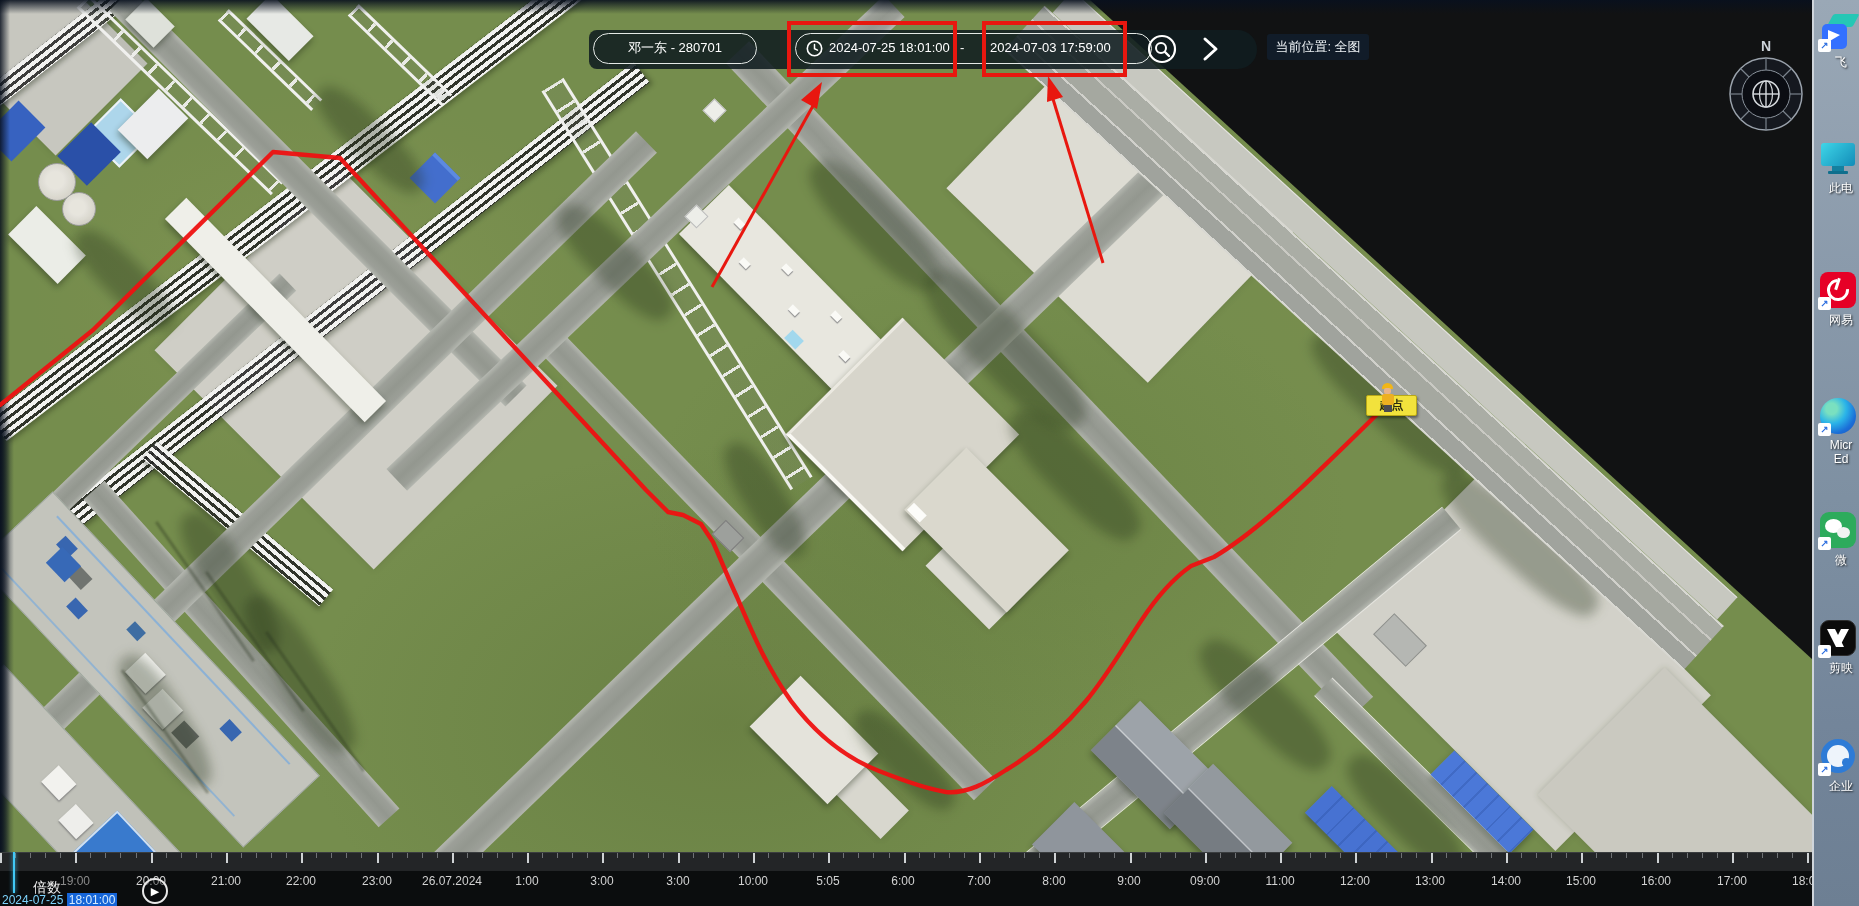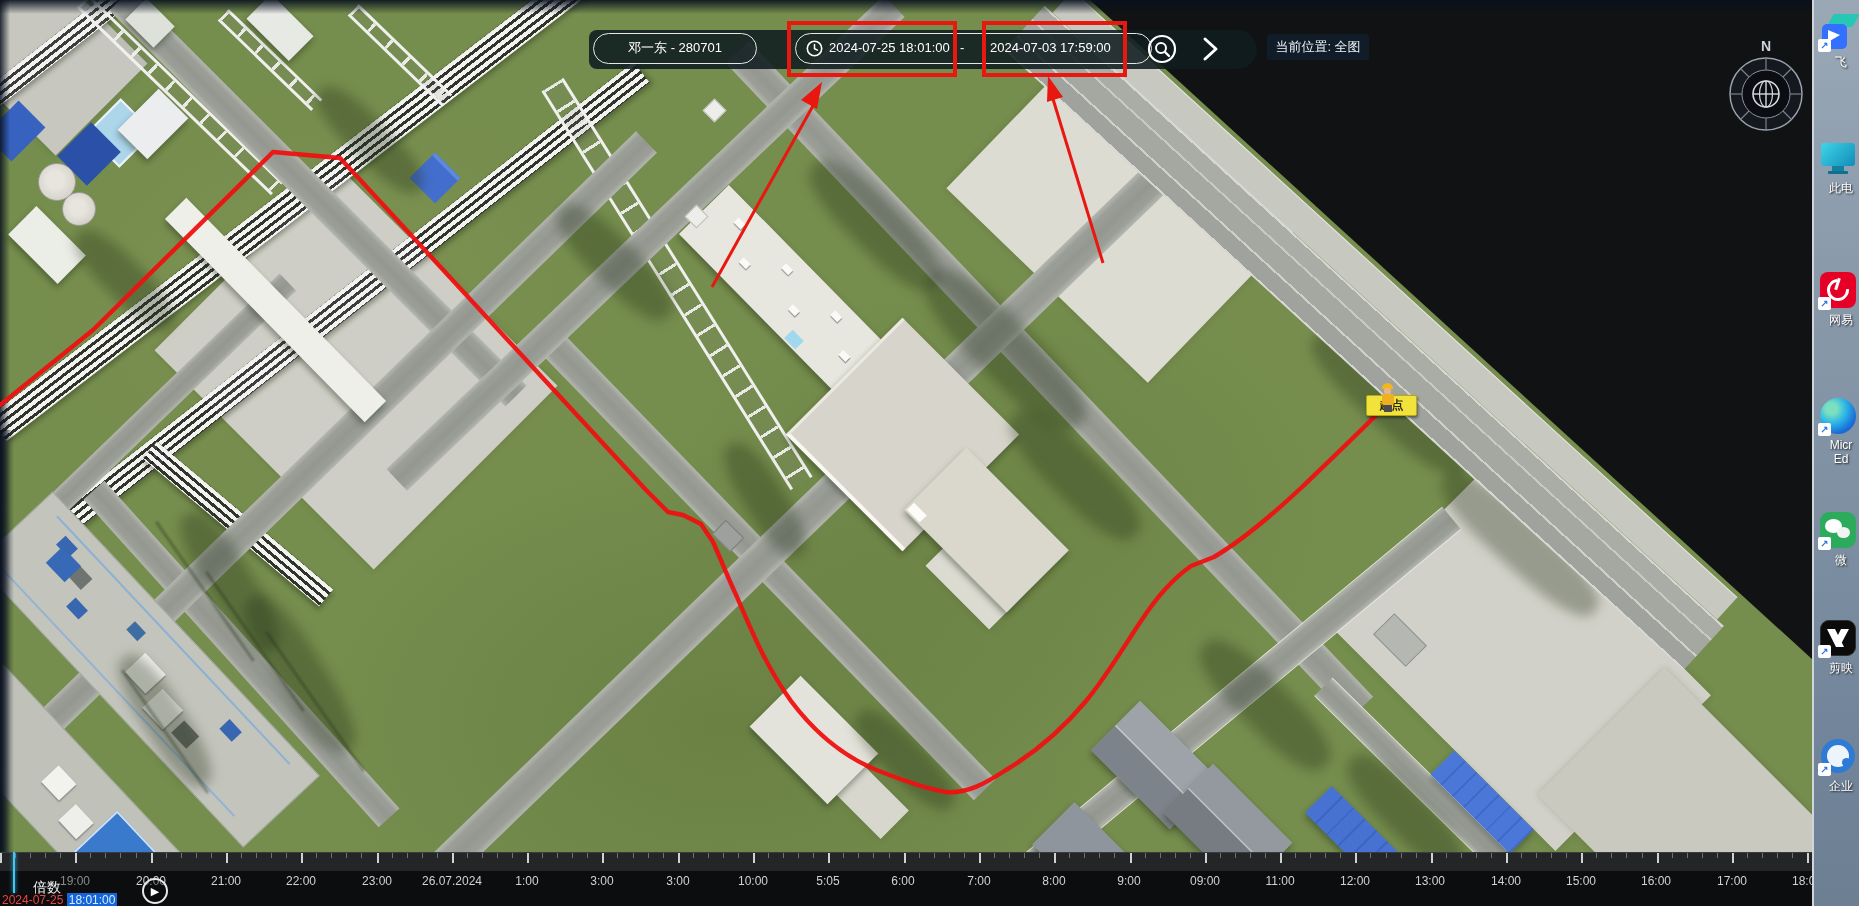--- a/index.html
+++ b/index.html
@@ -70,21 +70,21 @@
   .ruler { position:absolute; left:0; top:0; width:1813px; height:19px; background:#232527; border-top:1px solid #3a3d3f; }
   .tmaj { position:absolute; top:0; width:2px; height:10px; background:#cfd2d4; }
   .tmin { position:absolute; top:0; width:1px; height:5px; background:#6f7275; }
   .tlabel { position:absolute; top:22px; transform:translateX(-50%); color:#d2d2d2; font-size:12px; white-space:nowrap; }
   .tlabel.dim { color:#8a8a8a; }
   .playhead { position:absolute; left:13px; top:0; width:2px; height:41px; background:#41c8f5; box-shadow:0 0 4px #41c8f5; }
   .pb-mult { position:absolute; left:33px; top:27px; color:#f0f0f0; font-size:14px; z-index:75; }
   .pb-play { position:absolute; left:142px; top:26px; width:26px; height:26px; border:2px solid #e8e8e8; border-radius:50%;
     z-index:75; color:#fff; text-align:center; line-height:22px; font-size:11px; background:rgba(10,12,14,.4); }
   .pb-time { position:absolute; left:2px; top:41px; font-size:12px; z-index:74; white-space:nowrap; }
-  .pb-time .d { color:#ef4444; }
+  .pb-time .d { color:#7dd3fc; }
   .pb-time .c { color:#d6ecff; background:#1565d8; padding:0 2px; }
 
   
   .desktop { position:absolute; left:1813px; top:0; width:46px; height:906px; overflow:hidden;
     background:linear-gradient(to bottom,#9aa8b6 0,#8a9aab 30%,#7e90a2 55%,#73859a 80%,#6d7f93 100%); }
   .win-edge { position:absolute; left:1812px; top:0; width:2px; height:906px; background:#cfd5db; z-index:79; }
   .dicon { position:absolute; left:6px; width:40px; }
   .dart { position:relative; width:36px; height:36px; margin-left:1px; }
   .dlabel { margin-top:4px; width:44px; text-align:center; color:#fff; font-size:12px;
     text-shadow:1px 1px 2px rgba(0,0,0,.85); white-space:nowrap; }

